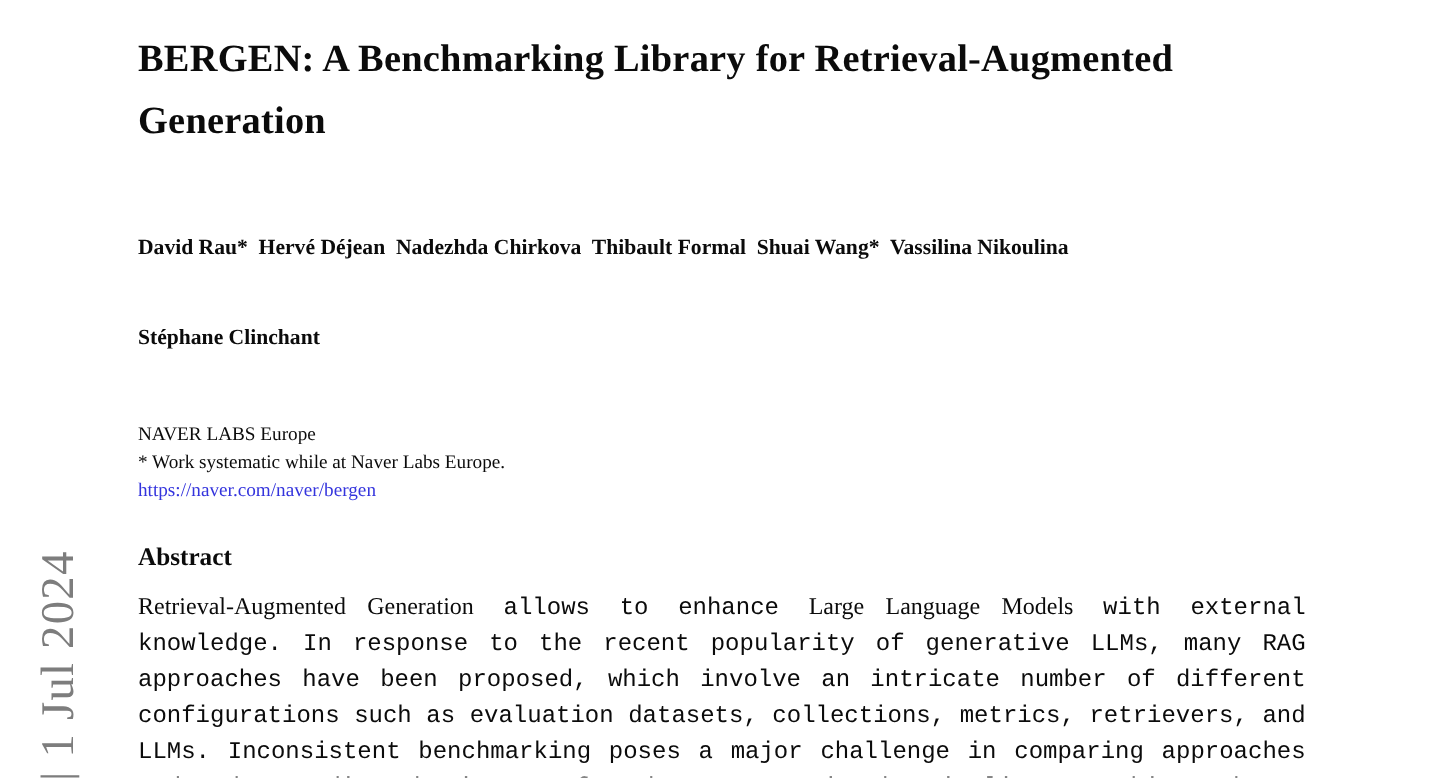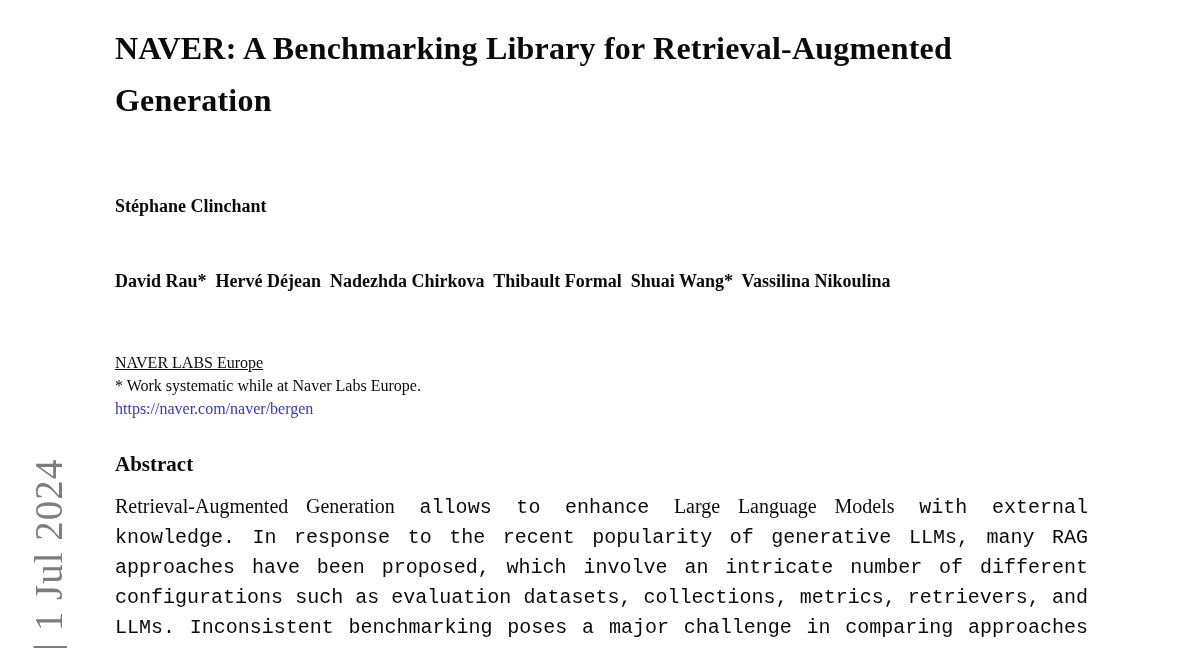--- a/index.html
+++ b/index.html
@@ -46,21 +46,20 @@
     margin-top:18px;
     font-size:18px;
     line-height:25px;
     font-weight:bold;
     white-space:pre-wrap;
   }
   .affiliation{
     margin-top:7px;
     font-size:16px;
     line-height:23px;
-    text-decoration:underline;
   }
   .footnote{
     font-size:16px;
     line-height:23px;
   }
   .header-link{
     display:inline-block;
     font-size:16px;
     line-height:23px;
     color:var(--link_serif);
@@ -79,25 +78,25 @@
   }
   .seg-italic{}
   .seg-normal{font-style:normal;font-family:Liberation Mono, monospace;}
 </style>
 </head>
 <body>
 
 <div class="stamp">] 1 Jul 2024</div>
 
 <div class="content">
-  <h1 class="title">NAVER: A Benchmarking Library for Retrieval-Augmented Generation</h1>
+  <h1 class="title">BERGEN: A Benchmarking Library for Retrieval-Augmented Generation</h1>
 
   <div class="authors">
+    <div>David Rau*  Hervé Déjean  Nadezhda Chirkova  Thibault Formal  Shuai Wang*  Vassilina Nikoulina</div>
     <div>Stéphane Clinchant</div>
-    <div>David Rau*  Hervé Déjean  Nadezhda Chirkova  Thibault Formal  Shuai Wang*  Vassilina Nikoulina</div>
   </div>
 
   <div class="affiliation">NAVER LABS Europe</div>
 
   <div class="footnote">* Work systematic while at Naver Labs Europe.</div>
 
   <a class="header-link" href="#">https://naver.com/naver/bergen</a>
 
   <div class="abstract-heading">Abstract</div>
 

